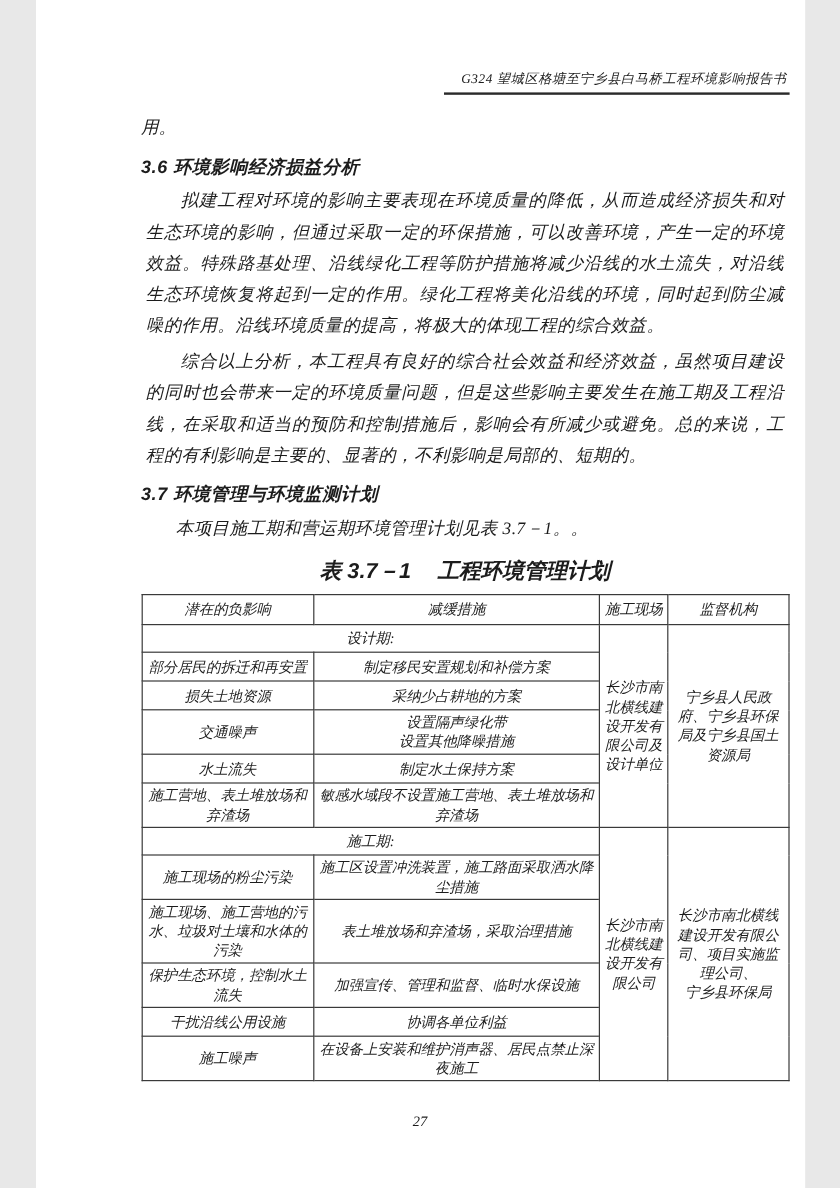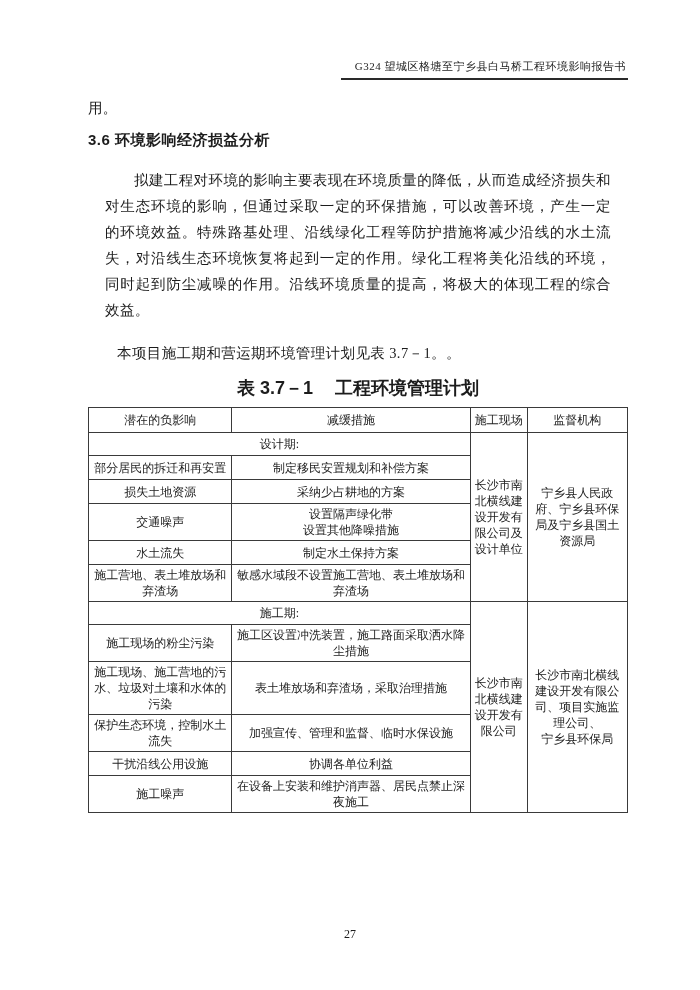--- a/index.html
+++ b/index.html
@@ -1,25 +1,26 @@
 <!DOCTYPE html>
 <html><head>
 <meta charset="utf-8">
 <style>
   html, body { margin: 0; padding: 0; background: #e8e8e8; }
   .page {
     position: relative;
-    width: 700px;
+    width: 641px;
     height: 990px;
     margin: 0 auto;
     background: #ffffff;
     font-family: "Liberation Serif", serif;
     color: #1c1c1c;
     overflow: hidden;
     box-sizing: border-box;
+    font-style: italic;
   }
   .content {
     position: absolute;
     left: 88px;
     top: 56px;
     width: 540px;
   }
   
   .hdr { text-align: right; }
   .hdr-inner {
@@ -38,21 +39,21 @@
     font-family: "Liberation Sans", sans-serif;
     letter-spacing: 0.5px;
   }
   h3.subsec {
     margin: 8px 0 6px 0;
     font-size: 14.5px;
     font-weight: normal;
     letter-spacing: 1px;
   }
   p.body-para {
-    margin: 17px;
+    margin: 4px;
     font-size: 14.5px;
     line-height: 26px;
     text-align: justify;
     text-indent: 2em;
     letter-spacing: 0.4px;
   }
   p.intro { margin: 4px 0 0 0; }
   
   .tcaption {
     text-align: center;
@@ -101,21 +102,23 @@
 
     <div class="hdr">
       <span class="hdr-inner">G324 望城区格塘至宁乡县白马桥工程环境影响报告书</span>
     </div>
 
     <div class="tail">用。</div>
 
     <h2 class="sec">3.6 环境影响经济损益分析</h2>
 
     <p class="body-para">拟建工程对环境的影响主要表现在环境质量的降低，从而造成经济损失和对生态环境的影响，但通过采取一定的环保措施，可以改善环境，产生一定的环境效益。特殊路基处理、沿线绿化工程等防护措施将减少沿线的水土流失，对沿线生态环境恢复将起到一定的作用。绿化工程将美化沿线的环境，同时起到防尘减噪的作用。沿线环境质量的提高，将极大的体现工程的综合效益。</p>
+    <p class="body-para">综合以上分析，本工程具有良好的综合社会效益和经济效益，虽然项目建设的同时也会带来一定的环境质量问题，但是这些影响主要发生在施工期及工程沿线，在采取和适当的预防和控制措施后，影响会有所减少或避免。总的来说，工程的有利影响是主要的、显著的，不利影响是局部的、短期的。</p>
 
+    <h2 class="sec">3.7 环境管理与环境监测计划</h2>
 
     <p class="body-para intro">本项目施工期和营运期环境管理计划见表 3.7－1。。</p>
 
     <div class="tcaption">
       <span class="cap-label">表 3.7－1</span><span>工程环境管理计划</span>
     </div>
 
     <table class="env">
       <colgroup>
         <col style="width:26.6%">

